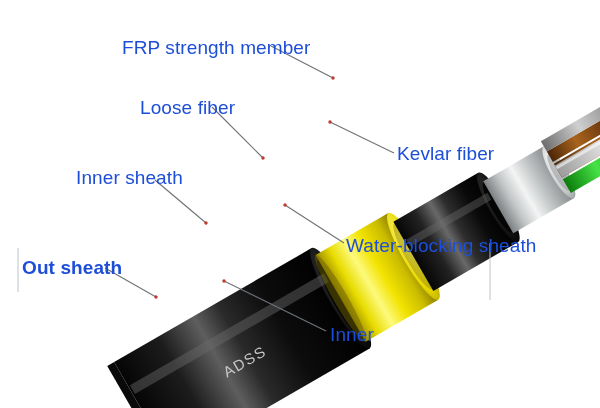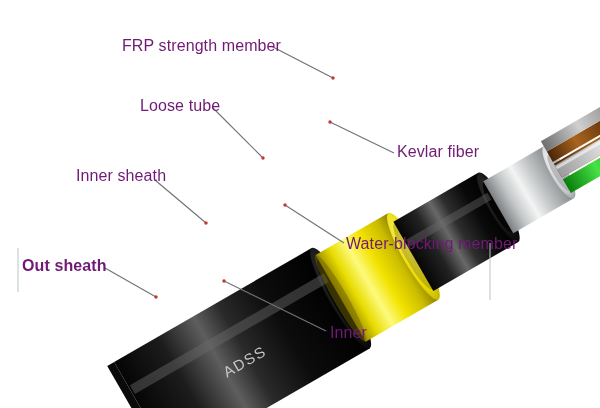--- a/index.html
+++ b/index.html
@@ -5,22 +5,22 @@
   html,body{margin:0;padding:0;}
   body{
     width:600px;height:408px;background:#ffffff;
     font-family:"Liberation Sans", sans-serif;
     overflow:hidden;position:relative;
   }
   #stage{position:absolute;left:0;top:0;width:600px;height:408px;}
   svg.layer{position:absolute;left:0;top:0;width:600px;height:408px;}
   .lbl{
     position:absolute;
-    color:#701a75;
-    font-size:16px;
+    color:#1d4ed8;
+    font-size:19px;
     font-family:"Liberation Sans", sans-serif;
     white-space:nowrap;
     letter-spacing:0.1px;
     line-height:1;
   }
 </style>
 </head>
 <body>
 
 <div id="stage">
@@ -200,25 +200,25 @@
     </g>
 
     <g stroke="#b9c4cc" stroke-width="1">
       <line x1="18" y1="248" x2="18" y2="292"></line>
       <line x1="490" y1="243" x2="490" y2="300"></line>
     </g>
   </svg>
 
   <div class="lbl" style="left:122px;top:38px;">FRP strength member</div>
 
-  <div class="lbl" style="left:140px;top:98px;">Loose tube</div>
+  <div class="lbl" style="left:140px;top:98px;">Loose fiber</div>
 
   <div class="lbl" style="left:397px;top:144px;">Kevlar fiber</div>
 
   <div class="lbl" style="left:76px;top:168px;">Inner sheath</div>
 
-  <div class="lbl" style="left:346px;top:236px;">Water-blocking member</div>
+  <div class="lbl" style="left:346px;top:236px;">Water-blocking sheath</div>
 
   <div class="lbl" style="left:22px;top:258px;font-weight:bold;">Out sheath</div>
 
   <div class="lbl" style="left:330px;top:325px;">Inner</div>
 
 </div>
 
 </body></html>

